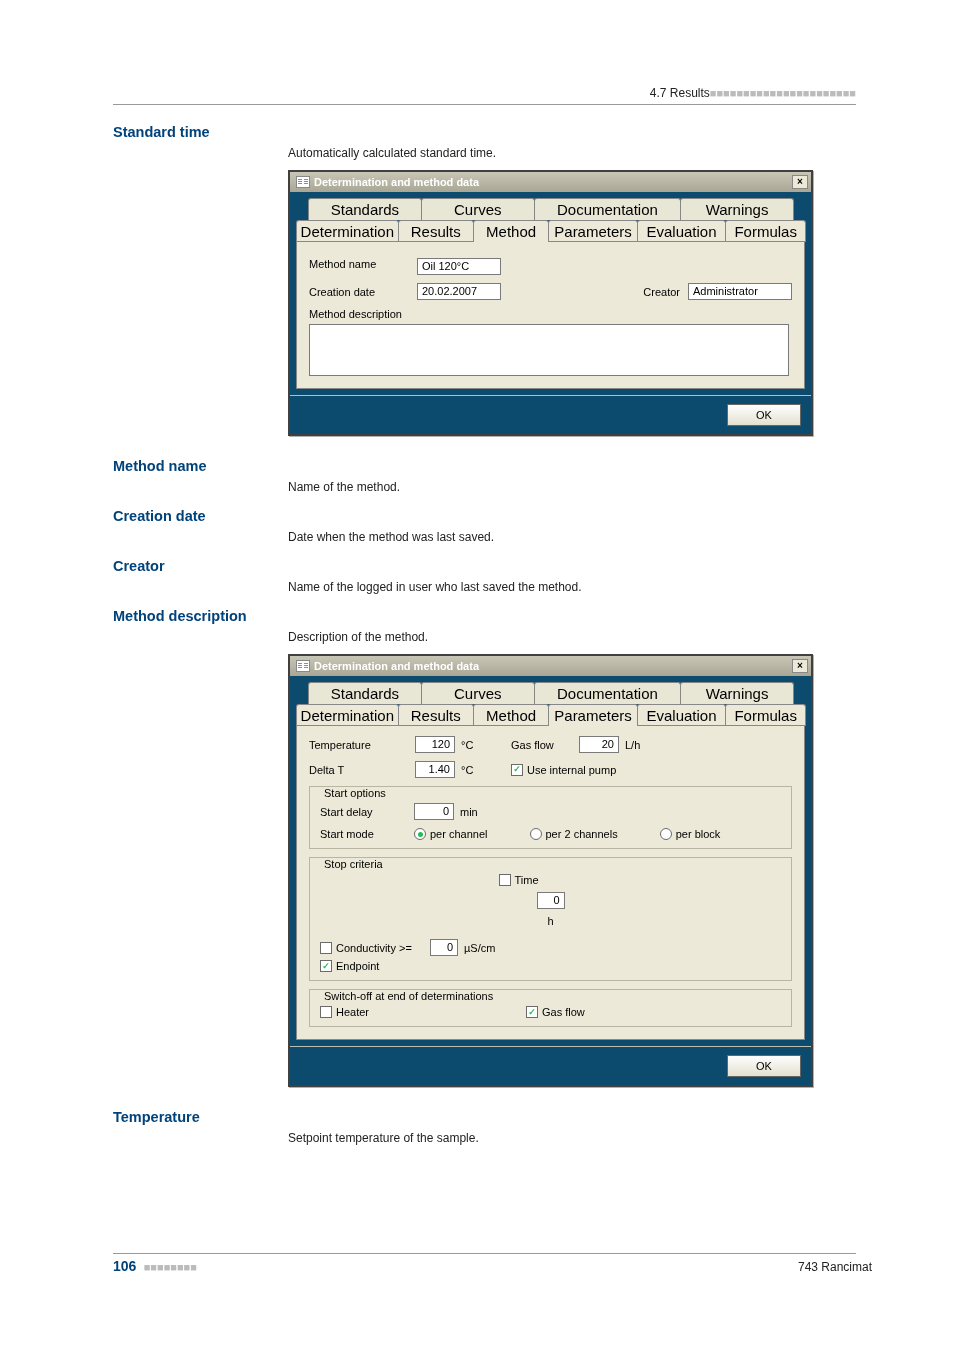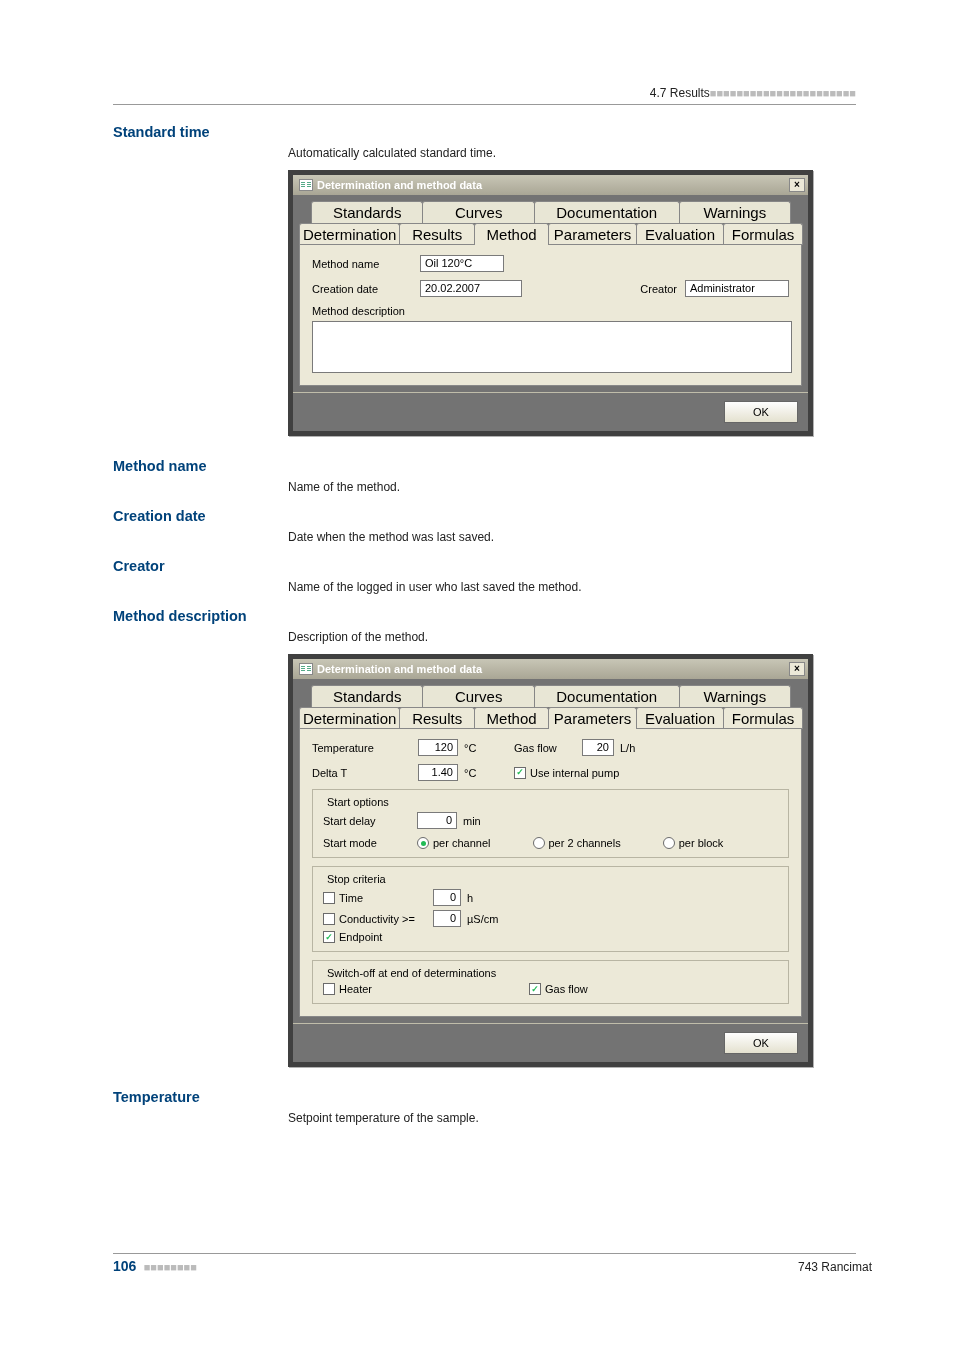--- a/index.html
+++ b/index.html
@@ -14,22 +14,22 @@
 
   .content { position: absolute; top: 124px; left: 113px; right: 98px; }
 
   .field-hdr { color: #00427a; font-weight: 700; font-size: 14.5px; margin-bottom: 6px; }
   .field-body { margin-left: 175px; font-size: 12px; color: #222; margin-bottom: 14px; }
   .field-body-tight { margin-left: 175px; font-size: 12px; color: #222; margin-bottom: 10px; }
 
   
   .dialog {
     width: 520px;
-    background: #737373;
-    border: 5px solid #404040;
+    background: #0c4a6e;
+    border: 2px solid #404040;
     box-shadow: 1px 1px 0 rgba(0,0,0,0.3);
     font-family: Tahoma, Arial, sans-serif;
     font-size: 11px;
     color: #000;
     margin-left: 175px;
     margin-bottom: 22px;
   }
   .dlg-title {
     background: linear-gradient(to bottom, #c8c6b6 0%, #a9a695 100%);
     color: #fff;
@@ -103,21 +103,21 @@
     border: 1px solid #7a7a7a;
     background: #fff;
     padding: 2px 4px;
     height: 52px;
     width: 480px;
     font-size: 11px;
   }
 
   .fieldset {
     border: 1px solid #b8b5a3;
-    padding: 6px 10px 8px 10px;
+    padding: 0 10px 8px 10px;
     margin-bottom: 8px;
   }
   .fieldset .legend {
     margin-top: -13px;
     margin-bottom: 4px;
     background: #ece9d8;
     display: inline-block;
     padding: 0 4px;
     font-size: 11px;
   }
@@ -180,25 +180,25 @@
           <span class="tab" style="flex:1.15;">Determination</span>
           <span class="tab" style="flex:0.85;">Results</span>
           <span class="tab active" style="flex:0.85;">Method</span>
           <span class="tab">Parameters</span>
           <span class="tab">Evaluation</span>
           <span class="tab" style="flex:0.9;">Formulas</span>
         </div>
         <div class="tabs-panel">
           <div class="frow">
             <span class="flabel">Method name</span>
-            <span class="winput left" style="width:84px;">Oil 120°C</span>
+            <span class="winput left" style="width:84px;margin-top:6px;">Oil 120°C</span>
           </div>
           <div class="frow">
             <span class="flabel">Creation date</span>
-            <span class="winput left" style="width:102px;">20.02.2007</span>
+            <span class="winput left" style="width:84px;">20.02.2007</span>
             <span style="flex:1;"></span>
             <span>Creator</span>
             <span class="winput left" style="width:104px;">Administrator</span>
           </div>
           <div style="margin-bottom:4px;">Method description</div>
           <div class="wtextarea"></div>
         </div>
       </div>
       <div class="okbar">
         <button class="okbtn">OK</button>
@@ -239,21 +239,21 @@
           <span class="tab" style="flex:0.9;">Formulas</span>
         </div>
         <div class="tabs-panel">
 
           <div class="frow gap8">
             <span class="flabel">Temperature</span>
             <span class="winput" style="width:40px;">120</span>
             <span style="width:24px;">°C</span>
             <span style="width:14px;"></span>
             <span style="width:62px;">Gas flow</span>
-            <span class="winput" style="width:32px;">20</span>
+            <span class="winput" style="width:40px;">20</span>
             <span>L/h</span>
           </div>
 
           <div class="frow gap8">
             <span class="flabel">Delta T</span>
             <span class="winput" style="width:40px;">1.40</span>
             <span style="width:24px;">°C</span>
             <span style="width:14px;"></span>
             <span class="inline">
               <span class="chk">
@@ -286,21 +286,21 @@
               <span style="width:30px;"></span>
               <span class="inline">
                 <span class="rad unchecked"></span>
                 <span>per block</span>
               </span>
             </div>
           </div>
 
           <div class="fieldset">
             <div class="legend">Stop criteria</div>
-            <div class="frow gap8" style="margin-bottom:4px;">
+            <div class="frow gap8" style="margin-bottom:12px;flex-direction:column;">
               <span class="inline" style="width:104px;">
                 <span class="chk unchecked"></span>
                 <span>Time</span>
               </span>
               <span class="winput" style="width:28px;">0</span>
               <span>h</span>
             </div>
             <div class="frow gap8" style="margin-bottom:4px;">
               <span class="inline" style="width:104px;">
                 <span class="chk unchecked"></span>

